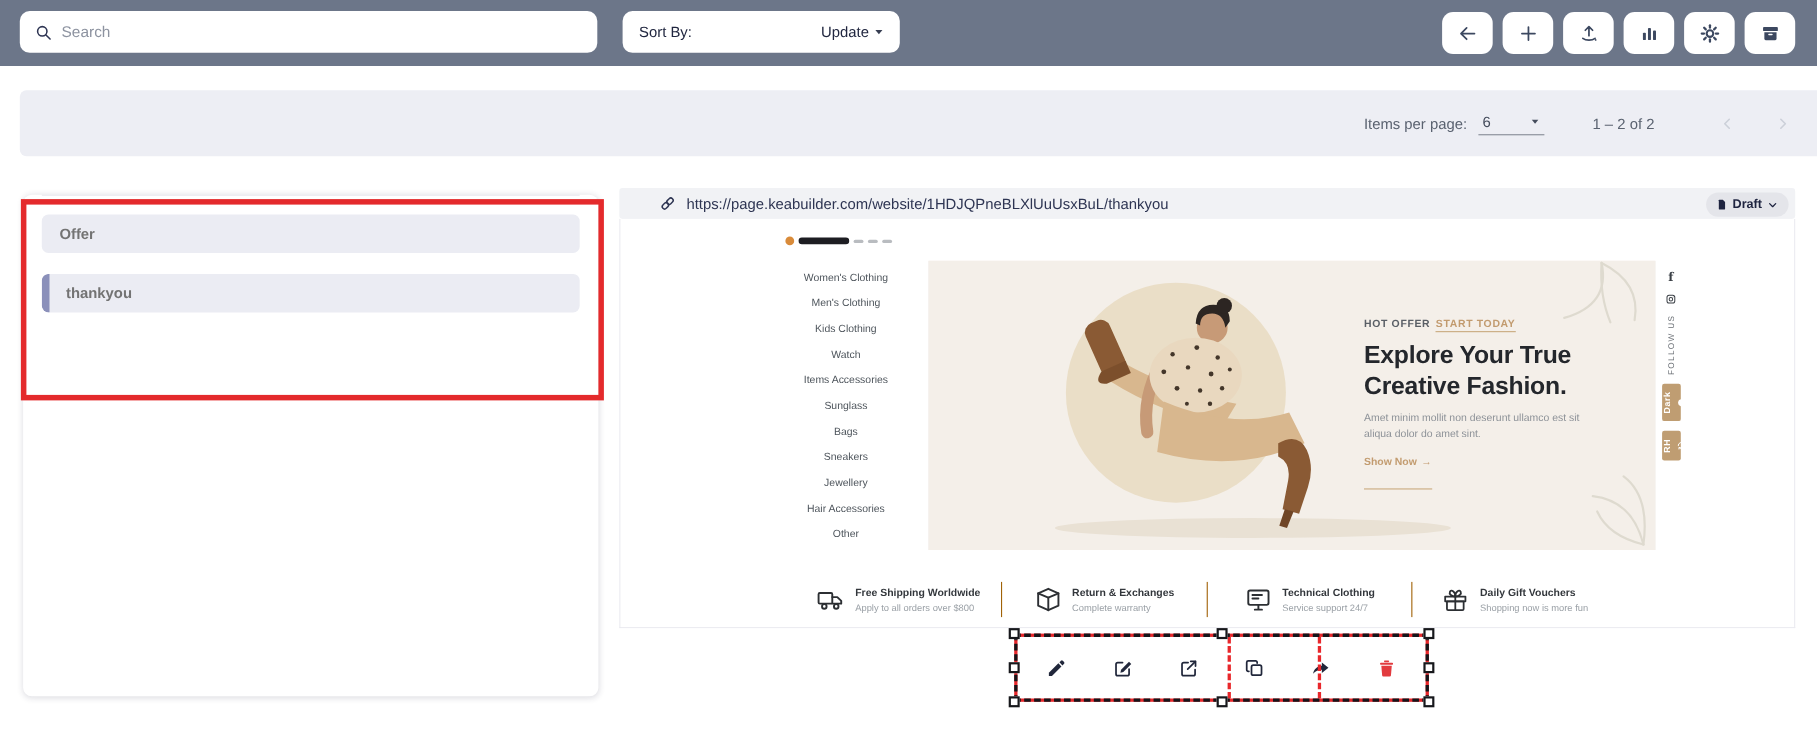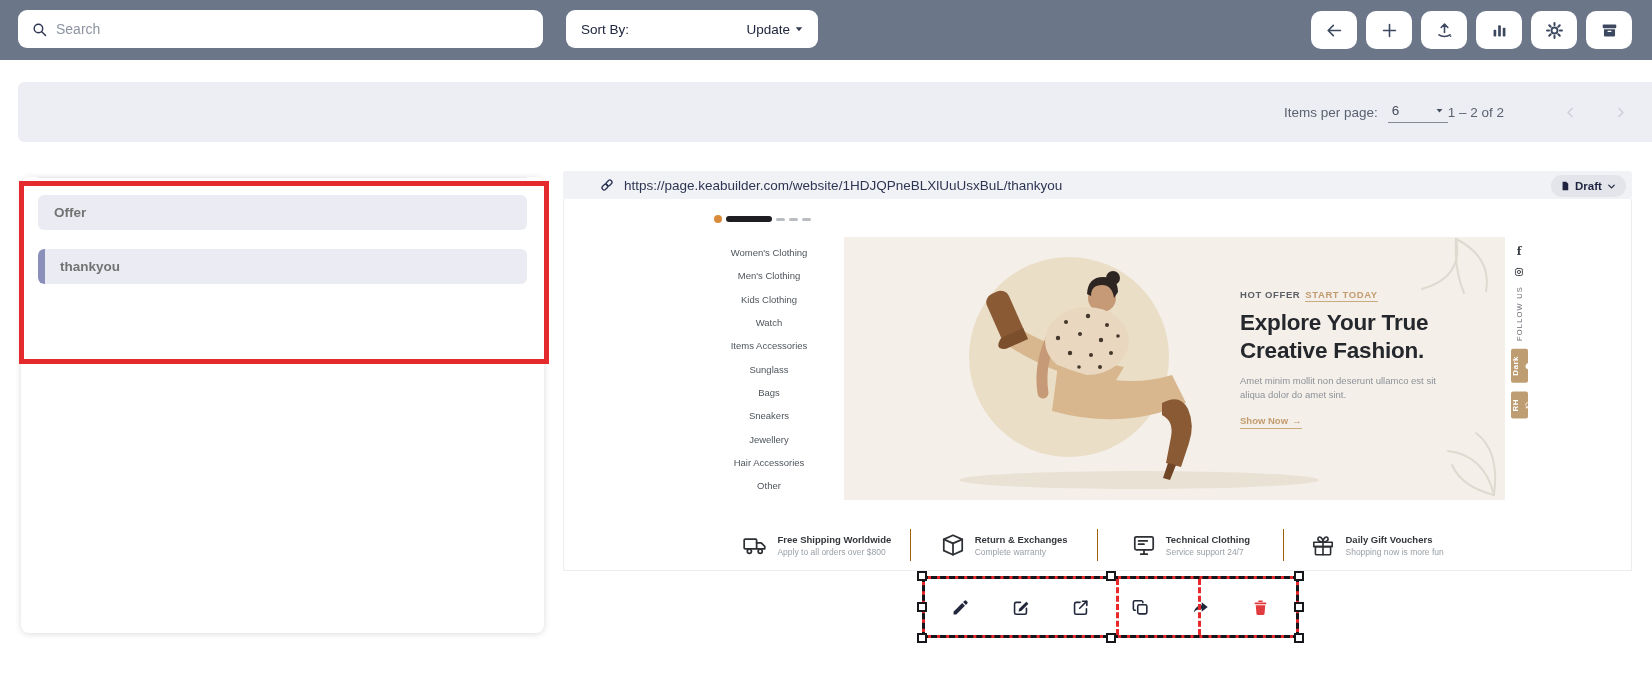--- a/index.html
+++ b/index.html
@@ -18,21 +18,21 @@
   .sort-value{display:flex;align-items:center;gap:2px;font-weight:400}
   .sort-box .caret{width:14px;height:14px;color:#373e52}
   .tb-buttons{position:absolute;right:20px;top:11px;display:flex;gap:9px}
   .tb-btn{width:46px;height:38px;background:#fff;border:none;border-radius:10px;display:flex;align-items:center;justify-content:center;color:#3c4860;cursor:pointer}
   .tb-btn .ic{width:19px;height:19px}
 
   
   .subbar{position:absolute;left:18px;right:0;top:82px;height:60px;background:#edeef4;border-radius:6px 0 0 6px;display:flex;align-items:center;justify-content:flex-end;padding-right:18px;font-size:13.5px;color:#5a6270}
   .ipp-select{display:inline-flex;align-items:center;justify-content:space-between;width:60px;margin:0 0 0 10px;padding:2px 2px 4px 4px;border-bottom:1px solid #858b96;cursor:pointer;color:#454c5c}
   .ipp-select .ic{width:13px;height:13px;color:#454c5c}
-  .range{}
+  .range{margin-left:44px}
   .pg-btn{width:28px;height:28px;border:none;background:transparent;color:#ccd0d9;display:flex;align-items:center;justify-content:center;cursor:default}
   .pg-btn .ic{width:15px;height:15px}
   .pg-prev{margin-left:52px}.pg-next{margin-left:22px}
 
   
   .pages-card{position:absolute;left:21px;top:177px;width:523px;height:456px;background:#fff;border-radius:8px;box-shadow:0 1px 6px rgba(40,40,70,.16)}
   .pages-head{display:flex;align-items:center;padding:20px 30px 13px 17px}
   .pages-title{font-size:15px;font-weight:700;color:#2e3553;letter-spacing:.2px;flex:1}
   .ph-btn{border:none;background:transparent;color:#171d2e;cursor:pointer;width:22px;height:22px;display:flex;align-items:center;justify-content:center}
   .ph-btn .ic{width:19px;height:19px}
@@ -61,21 +61,21 @@
   .logo-dash{width:9px;height:3px;border-radius:2px;background:#b9bcc0}
   .cats{position:absolute;left:55px;top:42px;width:300px;list-style:none}
   .cat-item{height:23.3px;display:flex;align-items:center;justify-content:center;font-size:9.5px;color:#4e555c;cursor:pointer}
   .hero{position:absolute;left:280px;top:38px;width:661px;height:263px;background:#f4efe9}
   .hero svg.art{position:absolute;inset:0;width:100%;height:100%}
   .hero-text{position:absolute;left:396px;top:52px;width:250px}
   .eyebrow{font-size:9.5px;letter-spacing:.6px;color:#5a5f66;font-weight:600}
   .eyebrow-link{color:#c29b6f;border-bottom:1.5px solid #c9a97e;padding-bottom:1px;margin-left:5px;cursor:pointer}
   .hero-title{margin-top:9px;font-size:22.5px;line-height:28px;font-weight:700;color:#24272c;letter-spacing:-.2px}
   .hero-body{margin-top:9px;font-size:9.5px;line-height:13.5px;color:#8d9298}
-  .hero-cta{display:inline-flex;align-items:center;gap:4px;margin-top:14px;font-size:9.5px;font-weight:700;color:#c29b6f;border-bottom:1.5px solid #c9a97e;padding-bottom:2px;cursor:pointer}
+  .hero-cta{display:inline-flex;align-items:center;gap:4px;margin-top:14px;font-size:9.5px;font-weight:700;color:#c29b6f;border-bottom:1.5px solid #c9a97e;padding-bottom:18px;cursor:pointer}
   .rail{position:absolute;left:942px;top:46px;width:26px;display:flex;flex-direction:column;align-items:center}
   .rail-f{font-family:"DejaVu Serif",serif;font-weight:700;font-size:11px;color:#3a3f45;cursor:pointer}
   .rail-ig{width:10px;height:10px;color:#3a3f45;margin-top:9px;cursor:pointer}
   .rail-follow{writing-mode:vertical-rl;transform:rotate(180deg);font-size:7.5px;letter-spacing:1.2px;color:#6b7076;margin:9px 0 8px}
   .rail-btn{writing-mode:vertical-rl;transform:rotate(180deg);background:#bf9d72;color:#fff;border:none;font-size:8px;font-weight:700;letter-spacing:.5px;padding:7px 0;width:17px;border-radius:2px;display:flex;flex-direction:column;align-items:center;gap:4px;cursor:pointer;font-family:inherit}
   .rail-btn + .rail-btn{margin-top:9px}
   .rail-btn .ic{width:9px;height:9px;transform:rotate(180deg)}
   .features{position:absolute;left:160px;top:330px;width:746px;display:flex}
   .feature{flex:1;display:flex;align-items:center;justify-content:center;gap:9px;padding:3px 0}
   .feature + .feature{border-left:1px solid #a16207}

